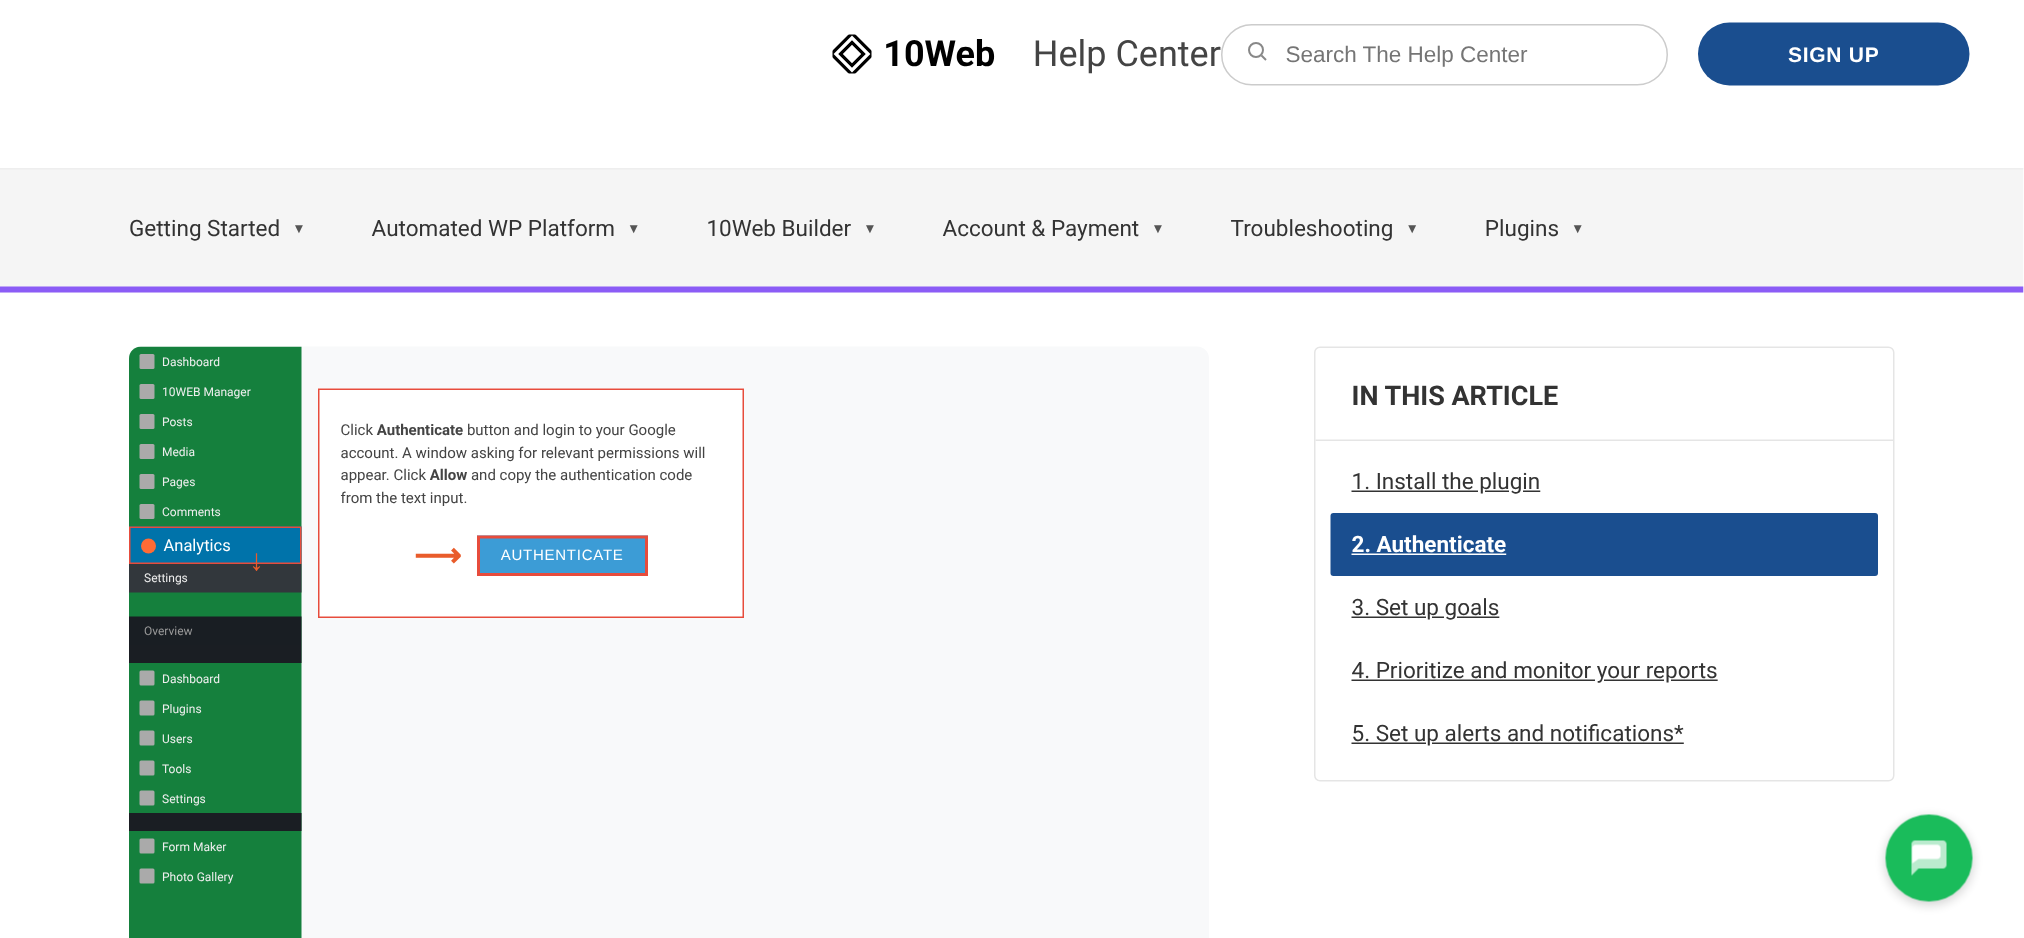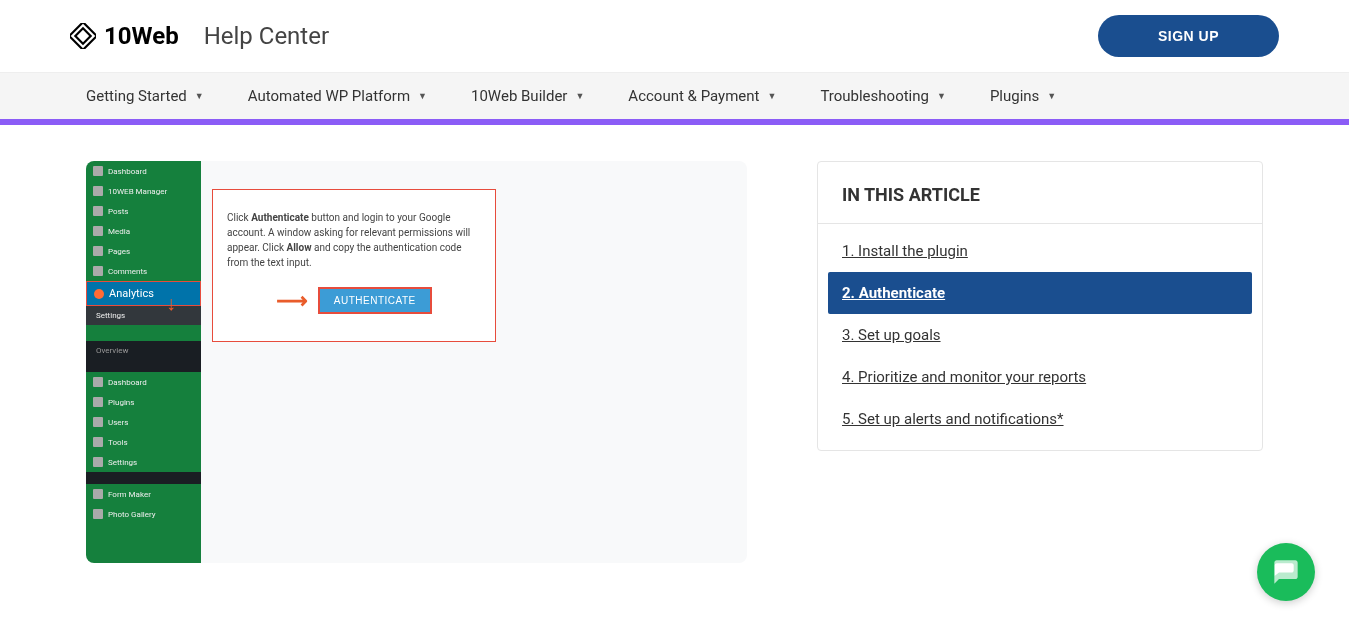--- a/index.html
+++ b/index.html
@@ -1,30 +1,30 @@
 <!DOCTYPE html>
 <html><head>
 <meta charset="utf-8">
 <style>
 * { margin: 0; padding: 0; box-sizing: border-box; }
 body { font-family: -apple-system, BlinkMacSystemFont, "Segoe UI", Roboto, "Helvetica Neue", Arial, sans-serif; background: #fff; color: #333; }
 
 
-.header { display: flex; align-items: center; justify-content: space-between; padding: 15px 70px; background: #fff; }
+.header { display: flex; align-items: center; justify-content: flex-end; padding: 15px 36px; background: #fff; }
 .logo-area { display: flex; align-items: center; gap: 8px; }
 .logo-text { font-size: 24px; font-weight: 700; color: #000; }
 .logo-sub { font-size: 24px; font-weight: 400; color: #444; margin-left: 17px; }
 .header-right { display: flex; align-items: center; gap: 20px; }
 .search-box { position: relative; width: 298px; }
 .search-input { width: 100%; padding: 11px 16px 11px 42px; border: 1px solid #ccc; border-radius: 24px; font-size: 15px; outline: none; }
 .search-icon-wrap { position: absolute; left: 16px; top: 50%; transform: translateY(-50%); color: #888; }
 .signup-btn { background: #1a4e8f; color: #fff; border: none; border-radius: 24px; padding: 13px 60px; font-size: 14px; font-weight: 700; letter-spacing: 0.5px; cursor: pointer; }
 
 
-.nav { background: #f5f5f5; border-top: 1px solid #eee; border-bottom: 6px solid #8b5cf6; padding: 0 86px; }
+.nav { background: #f5f5f5; border-top: 1px solid #eee; border-bottom: 4px solid #8b5cf6; padding: 16px 86px; margin-top: 40px; }
 .nav-inner { display: flex; gap: 44px; }
 .nav-item { display: flex; align-items: center; gap: 8px; padding: 14px 0; font-size: 15px; color: #333; cursor: pointer; }
 .nav-caret { font-size: 9px; color: #555; }
 
 
 .main { display: flex; gap: 70px; padding: 36px 86px; align-items: flex-start; }
 .content { flex: 1; }
 .image-card { background: #f8f9fa; border-radius: 8px; overflow: hidden; height: 402px; position: relative; }
 
 
@@ -36,21 +36,21 @@
 .wp-icon { width: 10px; height: 10px; display: inline-block; background: #aaa; border-radius: 1px; }
 .wp-sep { height: 12px; background: #1a1e23; }
 .arrow-down { position: absolute; left: 80px; top: 130px; color: #e95c2b; font-size: 20px; }
 .instruct-box { position: absolute; left: 126px; top: 28px; width: 284px; border: 1px solid #e74c3c; background: #fff; padding: 20px 14px 24px 14px; font-size: 10px; color: #444; line-height: 1.5; }
 .instruct-box .bold { font-weight: 700; }
 .auth-row { display: flex; align-items: center; justify-content: center; margin-top: 14px; gap: 10px; }
 .arrow-right { color: #e95c2b; font-size: 22px; font-weight: bold; }
 .auth-btn { border: 2px solid #e74c3c; background: #3c9cd6; color: #fff; padding: 6px 14px; font-size: 10px; letter-spacing: 0.5px; }
 
 
-.toc { width: 446px; border: 1px solid #e5e5e5; border-radius: 4px; }
+.toc { width: 387px; border: 1px solid #e5e5e5; border-radius: 4px; }
 .toc-header { padding: 22px 24px 18px; font-size: 18px; font-weight: 700; color: #333; border-bottom: 1px solid #e5e5e5; }
 .toc-list { padding: 6px 10px 10px; }
 .toc-item { padding: 12px 14px; font-size: 15px; color: #333; cursor: pointer; border-radius: 2px; text-decoration: underline; }
 .toc-item.active { background: #1a4e8f; color: #fff; font-weight: 700; }
 
 
 .chat-bubble { position: fixed; bottom: 24px; right: 34px; width: 58px; height: 58px; background: #1abc5b; border-radius: 50%; display: flex; align-items: center; justify-content: center; cursor: pointer; box-shadow: 0 2px 8px rgba(0,0,0,0.2); }
 </style>
 </head>
 <body>
@@ -58,20 +58,29 @@
 <div class="header">
   <div class="logo-area">
     <svg width="26" height="26" viewBox="0 0 24 24" fill="none" stroke="#000" stroke-width="2">
       <rect x="3" y="3" width="18" height="18" transform="rotate(45 12 12)"></rect>
       <rect x="7" y="7" width="10" height="10" transform="rotate(45 12 12)"></rect>
     </svg>
     <span class="logo-text">10Web</span>
     <span class="logo-sub">Help Center</span>
   </div>
   <div class="header-right">
+    <div class="search-box">
+      <span class="search-icon-wrap">
+        <svg width="16" height="16" viewBox="0 0 24 24" fill="none" stroke="currentColor" stroke-width="2">
+            <circle cx="11" cy="11" r="7"></circle>
+            <line x1="21" y1="21" x2="16.5" y2="16.5"></line>
+          </svg>
+      </span>
+      <input class="search-input" type="text" placeholder="Search The Help Center" style="">
+    </div>
     <button class="signup-btn">SIGN UP</button>
   </div>
 </div>
 
 <div class="nav">
   <div class="nav-inner">
     <div class="nav-item">
         <span>Getting Started</span>
         <span class="nav-caret">▼</span>
       </div>

